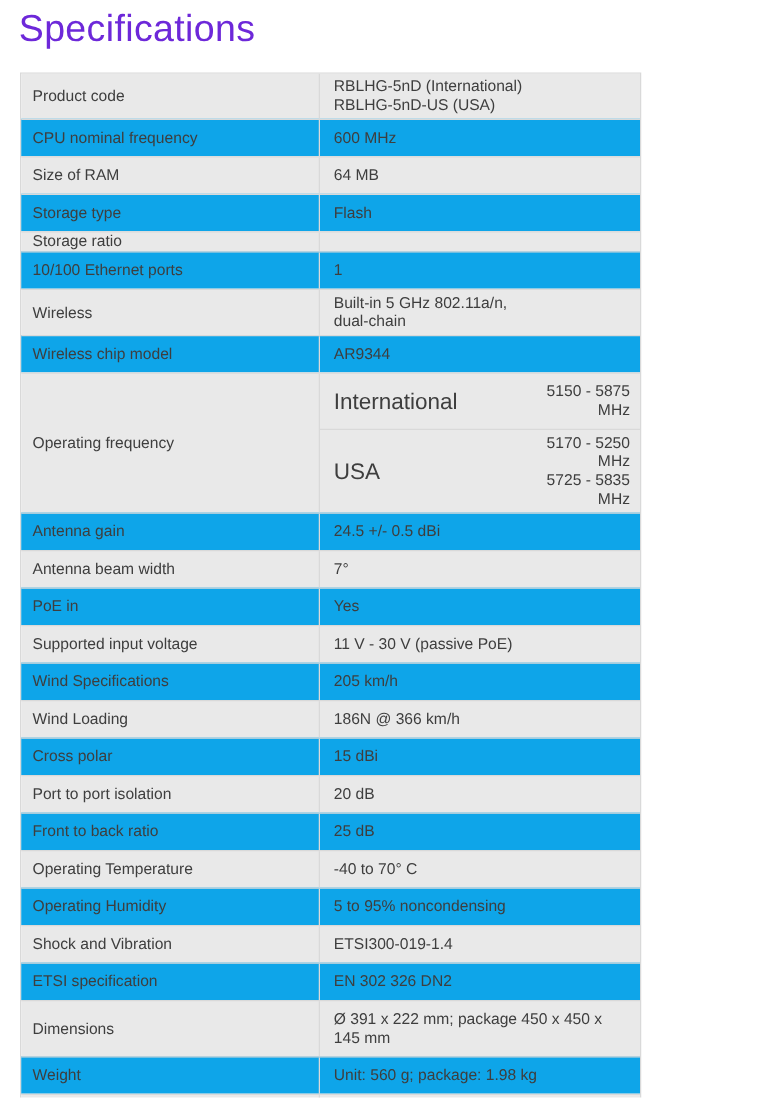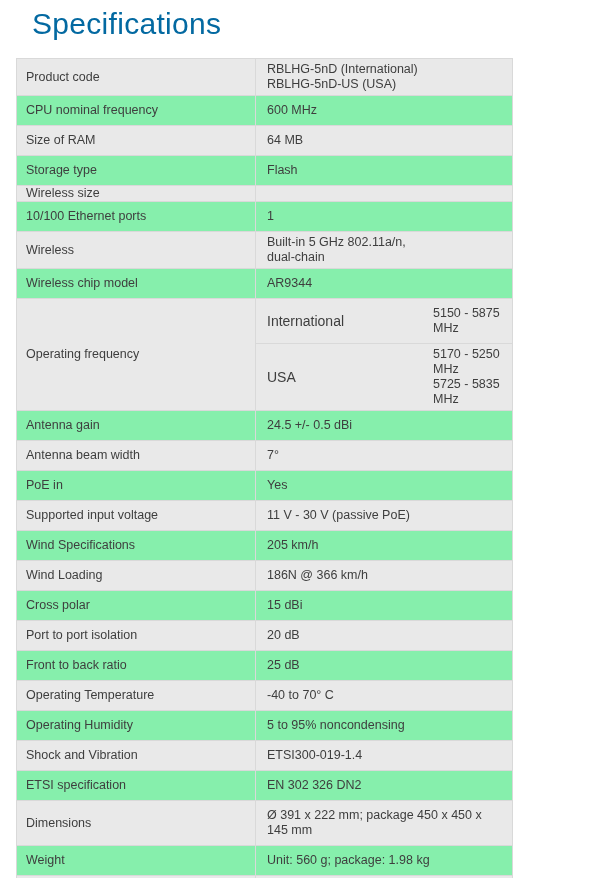--- a/index.html
+++ b/index.html
@@ -4,35 +4,35 @@
 <style>
   * { margin: 0; padding: 0; box-sizing: border-box; }
   html, body {
     width: 607px;
     background: #ffffff;
     font-family: "Liberation Sans", sans-serif;
   }
   body { height: 878px; overflow: hidden; }
 
   .page-title {
-    margin: 6px 0 16px 32px;
+    margin: 6px 0 16px 15px;
     font-size: 30px;
     line-height: 36px;
     font-weight: 300;
     letter-spacing: 0.3px;
-    color: #0369a1;
+    color: #6d28d9;
   }
 
   .spec-table {
     margin-left: 16px;
     width: 497px;
     border: 1px solid #d9d9d9;
   }
 
-  .spec-row { display: flex; background: #86efac; }
+  .spec-row { display: flex; background: #0ea5e9; }
   .spec-row + .spec-row { border-top: 1px solid #d9d9d9; }
   .spec-row.stripe { background: #e9e9e9; }
 
   .cell-label {
     flex: 0 0 239px;
     padding: 0 8px 0 9px;
     border-right: 1px solid #d9d9d9;
     display: flex;
     align-items: center;
     font-size: 12.5px;
@@ -59,32 +59,33 @@
     display: flex;
     flex-direction: column;
   }
   .freq-row { display: flex; flex: 1; }
   .freq-row + .freq-row { border-top: 1px solid #d9d9d9; }
   .freq-region {
     flex: 0 0 177px;
     padding: 7px 4px 7px 11px;
     display: flex;
     align-items: center;
-    font-size: 14px;
+    font-size: 18px;
     line-height: 15px;
     color: #3e3e3e;
   }
   .freq-range {
     flex: 1;
     align-self: center;
     padding: 7px 8px 7px 0;
     font-size: 12.5px;
     line-height: 15px;
     color: #3e3e3e;
     white-space: pre-line;
+    text-align: right;
   }
   .freq-row.compact-sub .freq-range,
   .freq-row.compact-sub .freq-region { padding-top: 3px; padding-bottom: 3px; }
 </style>
 </head>
 <body>
 
 <h1 class="page-title">Specifications</h1>
 
 <div class="spec-table">
@@ -104,21 +105,21 @@
     <div class="cell-label">Size of RAM</div>
     <div class="cell-value">64 MB</div>
   </div>
 
   <div class="spec-row">
     <div class="cell-label">Storage type</div>
     <div class="cell-value">Flash</div>
   </div>
 
   <div class="spec-row stripe">
-    <div class="cell-label">Wireless size</div>
+    <div class="cell-label">Storage ratio</div>
   </div>
 
   <div class="spec-row">
     <div class="cell-label">10/100 Ethernet ports</div>
     <div class="cell-value">1</div>
   </div>
 
   <div class="spec-row stripe compact">
     <div class="cell-label">Wireless</div>
     <div class="cell-value">Built-in 5 GHz 802.11a/n,

